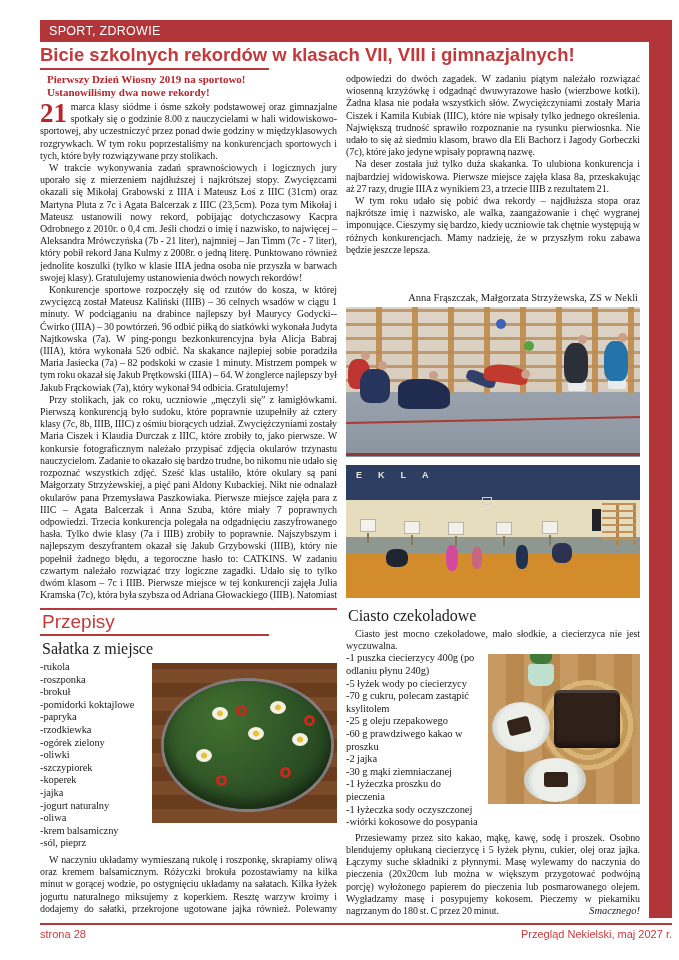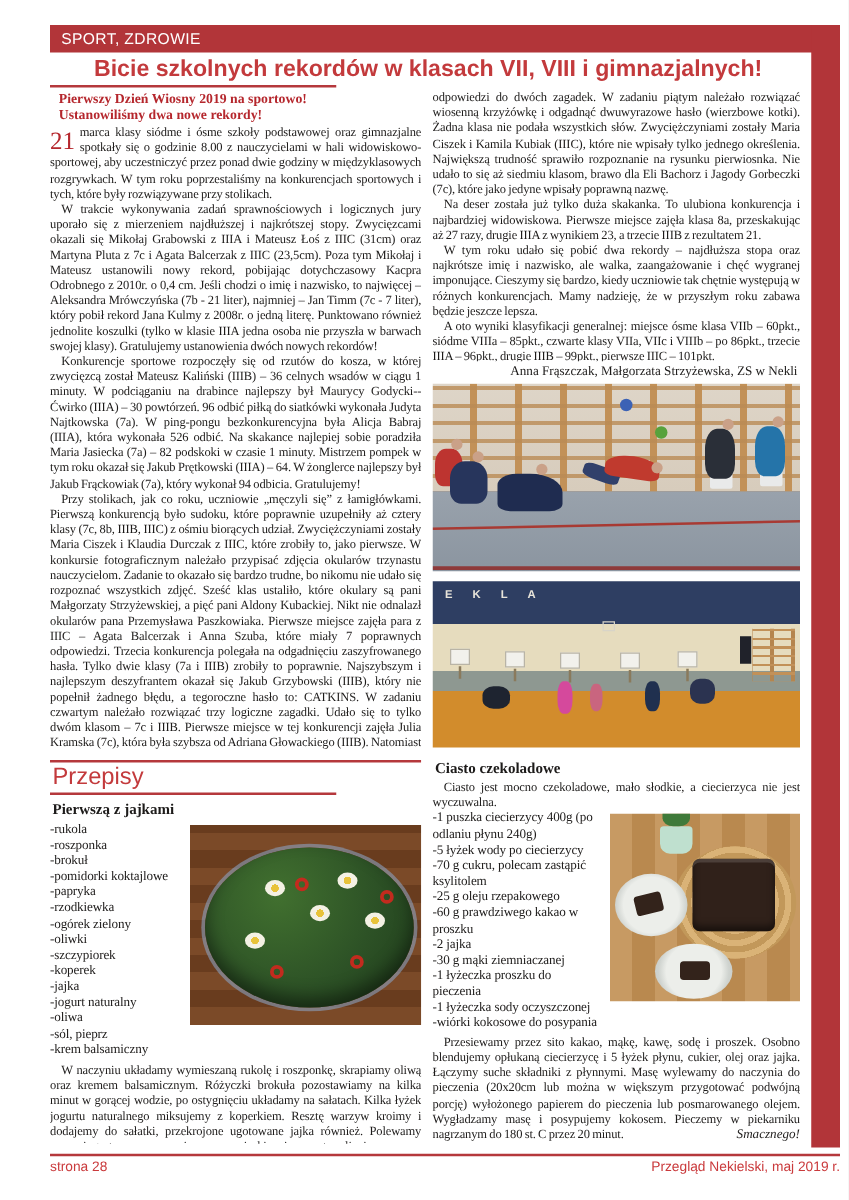--- a/index.html
+++ b/index.html
@@ -12,52 +12,52 @@
   
   .topbar {
     position:absolute; left:40px; top:20px; width:632px; height:22px;
     background:#b23539; color:#fff;
     font-family:"Liberation Sans", sans-serif; font-size:12.5px; letter-spacing:.3px;
     display:flex; align-items:center; padding-left:9px;
   }
   .stripe { position:absolute; left:649px; top:20px; width:23px; height:898px; background:#b23539; }
   .page-title {
     position:absolute; left:40px; top:45px; width:605px;
-    font-family:"Liberation Sans", sans-serif; font-size:18.5px; line-height:20px; color:#c33a3c;text-align:center;
+    font-family:"Liberation Sans", sans-serif; font-size:18.5px; line-height:20px; color:#c33a3c;
   }
   .title-rule { position:absolute; left:40px; top:68px; width:229px; height:2px; background:#b5383c; }
 
   
   .col { position:absolute; overflow:hidden; }
   .col-left  { left:40px;  top:73px; width:297px; height:842px; }
   .col-right { left:346px; top:73px; width:294px; height:847px; }
 
   .lead { font-weight:bold; font-size:11px; line-height:13px; color:#b5272d; padding-left:7px; }
 
   .body-text, .para {
     font-size:10px; line-height:12.2px; letter-spacing:-0.1px; word-spacing:-0.5px;
     text-align:justify; color:#1d1b1a;
   }
   .article-left  { height:500px; overflow:hidden; margin-top:2px; }
   .article-right { height:216px; overflow:hidden; }
   .indent { text-indent:9px; }
   .dropcap {
-    float:left; color:#b5272d; font-weight:normal; font-size:20px; line-height:23px;
+    float:left; color:#b5272d; font-weight:bold; font-size:27px; line-height:23px;
     margin:1px 4px 0 0;
   }
   .byline { font-size:10.5px; text-align:right; margin:3px 2px 2px 0; }
 
   
   .rule-full { height:2px; background:#b5383c; margin-top:7px; }
   .przepisy-title {
     font-family:"Liberation Sans", sans-serif; font-size:19px; color:#c33a3c;
     padding:1px 0 1px 2px;
   }
   .przepisy-underline { width:229px; height:2px; background:#b5383c; margin-bottom:4px; }
-  .recipe-title { font-weight:bold; font-size:12px; margin:4px 0 3px 2px; }
+  .recipe-title { font-weight:normal; font-size:16px; margin:4px 0 3px 2px; }
   .ing { font-size:10.5px; line-height:12.6px; letter-spacing:-0.1px; }
   .method { clear:none; margin-top:3px; }
   .salad-method { clear:both; margin-top:4px; }
   .signoff { text-align:right; font-style:italic; font-size:10.5px; line-height:12.4px; margin-top:-12px; }
 
   
   .photo { position:relative; width:294px; overflow:hidden; }
   .photo-gym1 { height:150px; margin-top:4px;
     background:linear-gradient(to bottom,#ded5c8 0,#d7ccbc 57%,#99a2ac 57%,#8b95a0 100%); }
   .p1-bars { position:absolute; left:0; right:0; top:0; height:57%;
@@ -154,21 +154,21 @@
       <p class="para"><span class="dropcap">21</span><span>marca klasy siódme i ósme szkoły podstawowej oraz gimnazjalne spotkały się o godzinie 8.00 z nauczycielami w hali widowiskowo-sportowej, aby uczestniczyć przez ponad dwie godziny w międzyklasowych rozgrywkach. W tym roku poprzestaliśmy na konkurencjach sportowych i tych, które były rozwiązywane przy stolikach.</span></p>
       <p class="para indent">W trakcie wykonywania zadań sprawnościowych i logicznych jury uporało się z mierzeniem najdłuższej i najkrótszej stopy. Zwycięzcami okazali się Mikołaj Grabowski z IIIA i Mateusz Łoś z IIIC (31cm) oraz Martyna Pluta z 7c i Agata Balcerzak z IIIC (23,5cm). Poza tym Mikołaj i Mateusz ustanowili nowy rekord, pobijając dotychczasowy Kacpra Odrobnego z 2010r. o 0,4 cm. Jeśli chodzi o imię i nazwisko, to najwięcej – Aleksandra Mrówczyńska (7b - 21 liter), najmniej – Jan Timm (7c - 7 liter), który pobił rekord Jana Kulmy z 2008r. o jedną literę. Punktowano również jednolite koszulki (tylko w klasie IIIA jedna osoba nie przyszła w barwach swojej klasy). Gratulujemy ustanowienia dwóch nowych rekordów!</p>
       <p class="para indent">Konkurencje sportowe rozpoczęły się od rzutów do kosza, w której zwycięzcą został Mateusz Kaliński (IIIB) – 36 celnych wsadów w ciągu 1 minuty. W podciąganiu na drabince najlepszy był Maurycy Godycki--Ćwirko (IIIA) – 30 powtórzeń. 96 odbić piłką do siatkówki wykonała Judyta Najtkowska (7a). W ping-pongu bezkonkurencyjna była Alicja Babraj (IIIA), która wykonała 526 odbić. Na skakance najlepiej sobie poradziła Maria Jasiecka (7a) – 82 podskoki w czasie 1 minuty. Mistrzem pompek w tym roku okazał się Jakub Prętkowski (IIIA) – 64. W żonglerce najlepszy był Jakub Frąckowiak (7a), który wykonał 94 odbicia. Gratulujemy!</p>
       <p class="para indent">Przy stolikach, jak co roku, uczniowie „męczyli się” z łamigłówkami. Pierwszą konkurencją było sudoku, które poprawnie uzupełniły aż cztery klasy (7c, 8b, IIIB, IIIC) z ośmiu biorących udział. Zwyciężczyniami zostały Maria Ciszek i Klaudia Durczak z IIIC, które zrobiły to, jako pierwsze. W konkursie fotograficznym należało przypisać zdjęcia okularów trzynastu nauczycielom. Zadanie to okazało się bardzo trudne, bo nikomu nie udało się rozpoznać wszystkich zdjęć. Sześć klas ustaliło, które okulary są pani Małgorzaty Strzyżewskiej, a pięć pani Aldony Kubackiej. Nikt nie odnalazł okularów pana Przemysława Paszkowiaka. Pierwsze miejsce zajęła para z IIIC – Agata Balcerzak i Anna Szuba, które miały 7 poprawnych odpowiedzi. Trzecia konkurencja polegała na odgadnięciu zaszyfrowanego hasła. Tylko dwie klasy (7a i IIIB) zrobiły to poprawnie. Najszybszym i najlepszym deszyfrantem okazał się Jakub Grzybowski (IIIB), który nie popełnił żadnego błędu, a tegoroczne hasło to: CATKINS. W zadaniu czwartym należało rozwiązać trzy logiczne zagadki. Udało się to tylko dwóm klasom – 7c i IIIB. Pierwsze miejsce w tej konkurencji zajęła Julia Kramska (7c), która była szybsza od Adriana Głowackiego (IIIB). Natomiast 8b, IIIA i IIIC podały poprawne</p>
     </div>
 
     <div class="rule-full"></div>
     <div class="przepisy-title">Przepisy</div>
     <div class="przepisy-underline"></div>
 
-    <div class="recipe-title">Pierwszą z jajkami</div>
+    <div class="recipe-title">Sałatka z miejsce</div>
     <div>
       <div class="photo photo-salad">
         <div class="bowl"></div>
         <div class="egg eg1"></div>
         <div class="egg eg2"></div>
         <div class="egg eg3"></div>
         <div class="egg eg4"></div>
         <div class="egg eg5"></div>
         <div class="pep pp1"></div>
         <div class="pep pp2"></div>
@@ -181,32 +181,31 @@
       <div class="ing">-pomidorki koktajlowe</div>
       <div class="ing">-papryka</div>
       <div class="ing">-rzodkiewka</div>
       <div class="ing">-ogórek zielony</div>
       <div class="ing">-oliwki</div>
       <div class="ing">-szczypiorek</div>
       <div class="ing">-koperek</div>
       <div class="ing">-jajka</div>
       <div class="ing">-jogurt naturalny</div>
       <div class="ing">-oliwa</div>
+      <div class="ing">-krem balsamiczny</div>
       <div class="ing">-sól, pieprz</div>
-      <div class="ing">-krem balsamiczny</div>
       <p class="para indent salad-method">W naczyniu układamy wymieszaną rukolę i roszponkę, skrapiamy oliwą oraz kremem balsamicznym. Różyczki brokuła pozostawiamy na kilka minut w gorącej wodzie, po ostygnięciu układamy na sałatach. Kilka łyżek jogurtu naturalnego miksujemy z koperkiem. Resztę warzyw kroimy i dodajemy do sałatki, przekrojone ugotowane jajka również. Polewamy sosem jogurtowym, posypujemy szczypiorkiem i szczyptą soli, pieprzu.</p>
     </div>
   </div>
 
   <div class="col col-right">
     <div class="article-right">
       <p class="para">odpowiedzi do dwóch zagadek. W zadaniu piątym należało rozwiązać wiosenną krzyżówkę i odgadnąć dwuwyrazowe hasło (wierzbowe kotki). Żadna klasa nie podała wszystkich słów. Zwyciężczyniami zostały Maria Ciszek i Kamila Kubiak (IIIC), które nie wpisały tylko jednego określenia. Największą trudność sprawiło rozpoznanie na rysunku pierwiosnka. Nie udało to się aż siedmiu klasom, brawo dla Eli Bachorz i Jagody Gorbeczki (7c), które jako jedyne wpisały poprawną nazwę.</p>
       <p class="para indent">Na deser została już tylko duża skakanka. To ulubiona konkurencja i najbardziej widowiskowa. Pierwsze miejsce zajęła klasa 8a, przeskakując aż 27 razy, drugie IIIA z wynikiem 23, a trzecie IIIB z rezultatem 21.</p>
       <p class="para indent">W tym roku udało się pobić dwa rekordy – najdłuższa stopa oraz najkrótsze imię i nazwisko, ale walka, zaangażowanie i chęć wygranej imponujące. Cieszymy się bardzo, kiedy uczniowie tak chętnie występują w różnych konkurencjach. Mamy nadzieję, że w przyszłym roku zabawa będzie jeszcze lepsza.</p>
-      <p class="para indent">A oto wyniki klasyfikacji generalnej: miejsce ósme klasa VIIb – 60pkt., siódme VIIIa – 85pkt., czwarte klasy VIIa, VIIc i VIIIb – po 86pkt., trzecie IIIA – 96pkt., drugie IIIB – 99pkt., pierwsze IIIC – 101pkt.</p>
 
     </div>
     <div class="byline">Anna Frąszczak, Małgorzata Strzyżewska, ZS w Nekli</div>
 
     <div class="photo photo-gym1">
       <div class="p1-bars"></div>
       <div class="flower fl1"></div>
       <div class="flower fl2"></div>
       <div class="fig f-red1"></div>
       <div class="fig f-navy1"></div>
@@ -269,15 +268,15 @@
       <p class="para indent method">Przesiewamy przez sito kakao, mąkę, kawę, sodę i proszek. Osobno blendujemy opłukaną ciecierzycę i 5 łyżek płynu, cukier, olej oraz jajka. Łączymy suche składniki z płynnymi. Masę wylewamy do naczynia do pieczenia (20x20cm lub można w większym przygotować podwójną porcję) wyłożonego papierem do pieczenia lub posmarowanego olejem. Wygładzamy masę i posypujemy kokosem. Pieczemy w piekarniku nagrzanym do 180 st. C przez 20 minut.</p>
       <div class="signoff">
         <div>Smacznego!</div>
 
       </div>
     </div>
   </div>
 
   <div class="footer-rule"></div>
   <div class="footer-left">strona 28</div>
-  <div class="footer-right">Przegląd Nekielski, maj 2019 r.</div>
+  <div class="footer-right">Przegląd Nekielski, maj 2027 r.</div>
 
 </div>
 
 </body></html>

